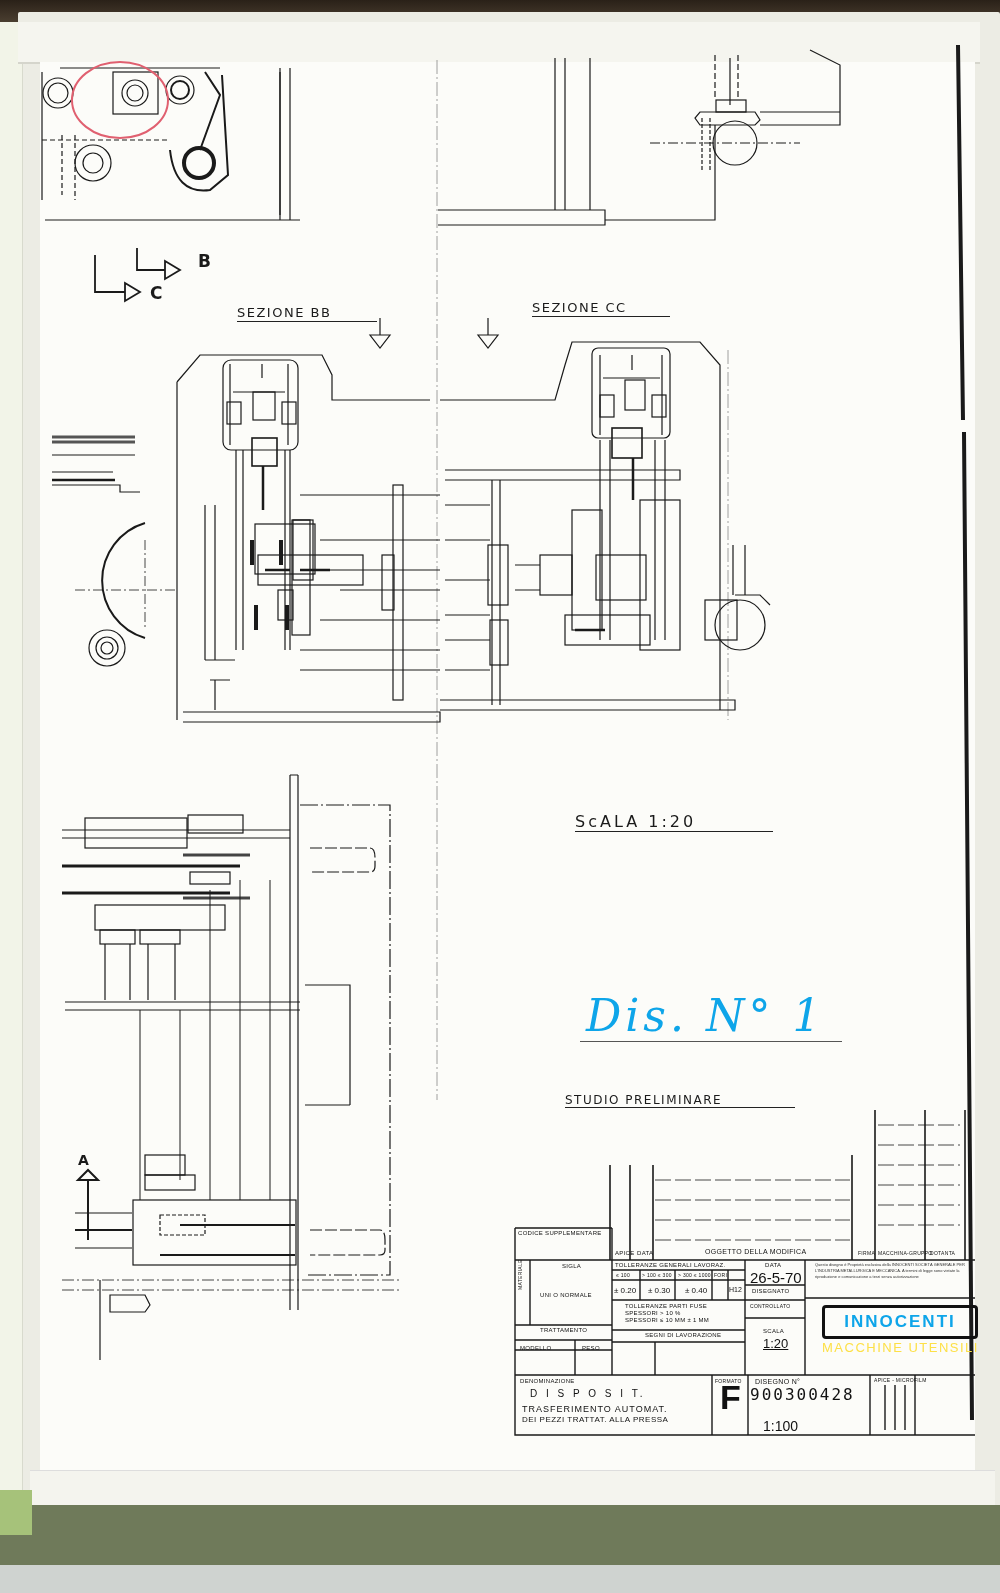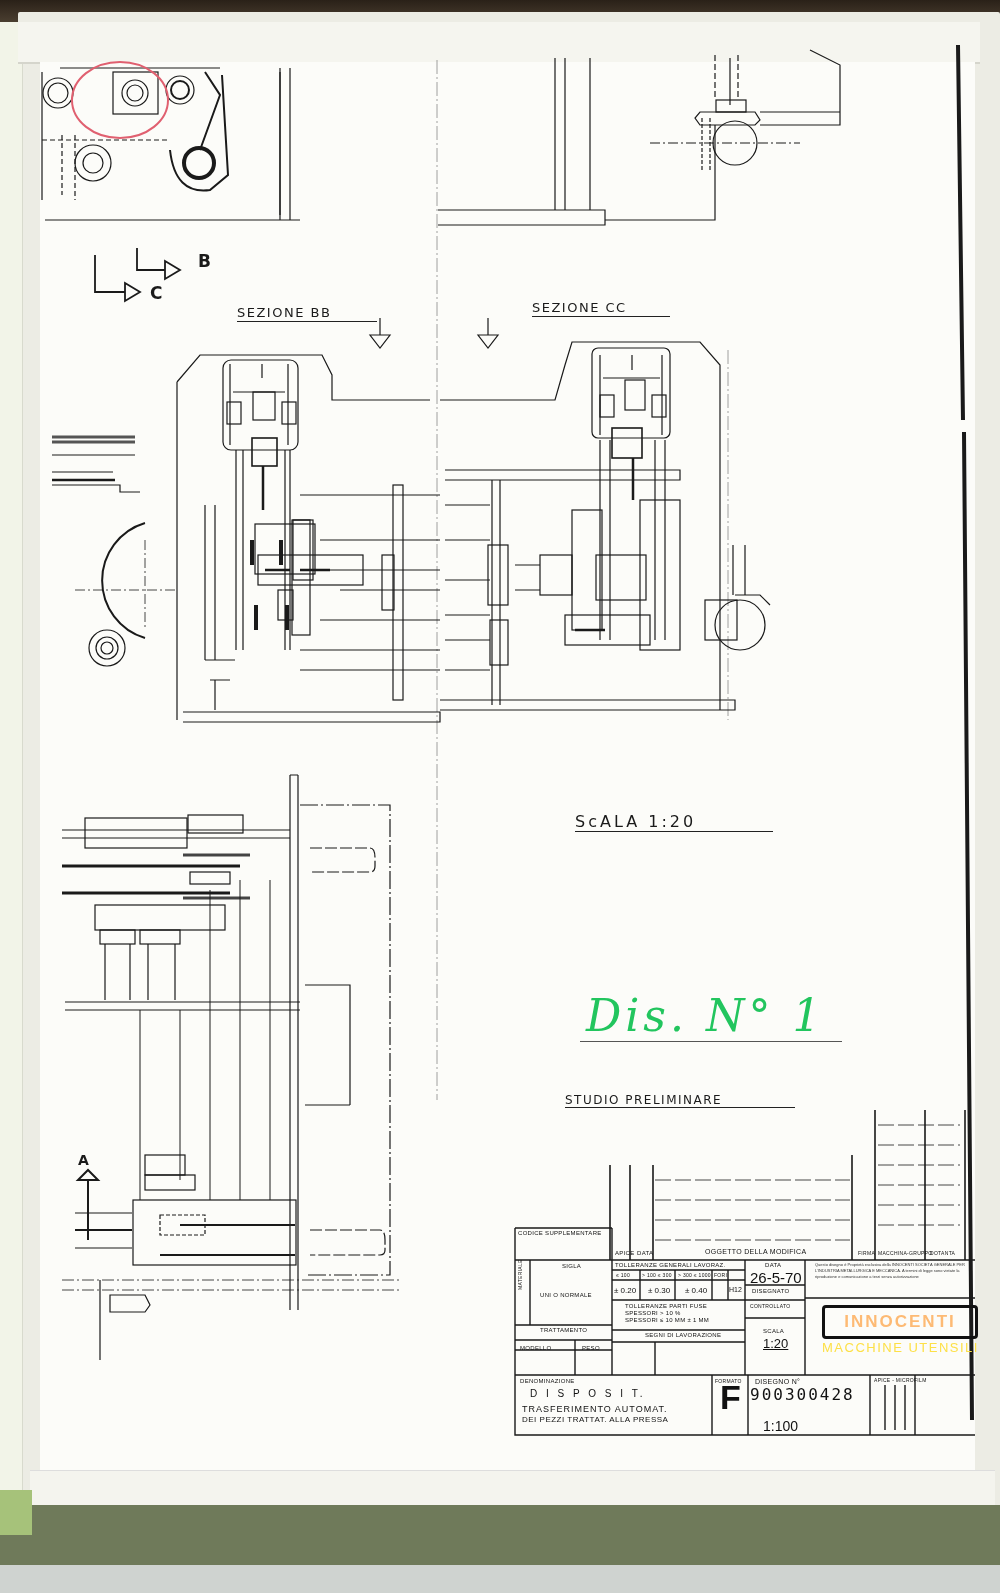--- a/index.html
+++ b/index.html
@@ -14,28 +14,28 @@
   .green-strip { position: absolute; left: 0; top: 1490px; width: 32px; height: 45px; background: #a6c27a; }
   .under-sheet { position: absolute; left: 0; top: 22px; width: 22px; height: 1470px; background: #f2f4e8; border-right: 1px solid #d8dacd; }
   .sheet-stack { position: absolute; left: 18px; top: 12px; width: 982px; height: 1510px; background: #ecece4; border-radius: 2px; }
   .sheet-fold { position: absolute; left: 18px; top: 22px; width: 962px; height: 40px; background: #f5f5ef; border-bottom: 2px solid #d5d5cc; }
   .sheet-foot { position: absolute; left: 30px; top: 1470px; width: 965px; height: 38px; background: #f4f4ee; border-top: 1px solid #ddd; }
   .paper { position: absolute; left: 40px; top: 62px; width: 935px; height: 1410px; background: #fcfcf9; }
   svg.drawing { position: absolute; left: 0; top: 0; width: 1000px; height: 1593px; }
   .lbl { position: absolute; color: #1a1a1a; font-family: "DejaVu Sans", sans-serif; white-space: nowrap; }
   .sec-title { font-size: 13px; letter-spacing: 1.5px; border-bottom: 1.5px solid #222; padding-bottom: 1px; }
   .scale-title { font-size: 16px; letter-spacing: 3px; border-bottom: 1.5px solid #222; }
-  .dis-title { font-family: "DejaVu Serif", serif; font-style: italic; font-size: 44px; color: #22c55e; letter-spacing: 4px; border-bottom: 1.5px solid #555; padding: 0 6px; }
+  .dis-title { font-family: "DejaVu Serif", serif; font-style: italic; font-size: 44px; color: #0ea5e9; letter-spacing: 4px; border-bottom: 1.5px solid #555; padding: 0 6px; }
   .studio { font-size: 12px; letter-spacing: 1.5px; border-bottom: 1.5px solid #222; }
   .arrow-letter { font-size: 17px; font-weight: bold; }
   
   .tb { position: absolute; font-family: "Liberation Sans Narrow", "Liberation Sans", sans-serif; color: #111; }
   .tiny { font-size: 6px; letter-spacing: 0.3px; text-transform: uppercase; }
   .small { font-size: 8px; }
-  .brand-box { position: absolute; left: 822px; top: 1305px; width: 150px; height: 28px; border: 3px solid #111; border-radius: 4px; font-size: 17px; font-weight: bold; letter-spacing: 2px; text-align: center; line-height: 28px; color: #fdba74; }
+  .brand-box { position: absolute; left: 822px; top: 1305px; width: 150px; height: 28px; border: 3px solid #111; border-radius: 4px; font-size: 17px; font-weight: bold; letter-spacing: 2px; text-align: center; line-height: 28px; color: #0ea5e9; }
   .brand-sub { position: absolute; left: 822px; top: 1340px; font-size: 13px; letter-spacing: 1.5px; color: #fde047; }
   .big-f { position: absolute; left: 720px; top: 1378px; font-size: 34px; font-weight: bold; color: #111; }
   .dwg-no { position: absolute; left: 750px; top: 1385px; font-size: 16px; letter-spacing: 2px; color: #111; font-family: "DejaVu Sans Mono", monospace; }
 </style>
 </head>
 <body>
 
 <div class="desk-top"></div>
 <div class="sheet-stack"></div>
 <div class="under-sheet"></div>

